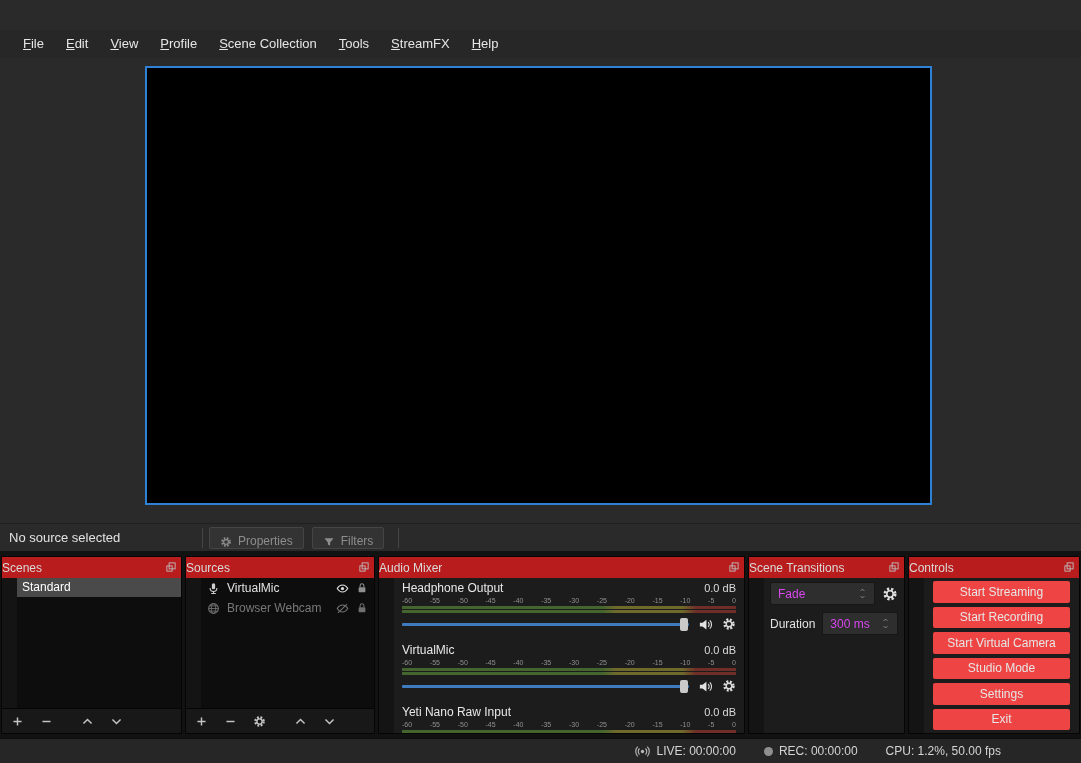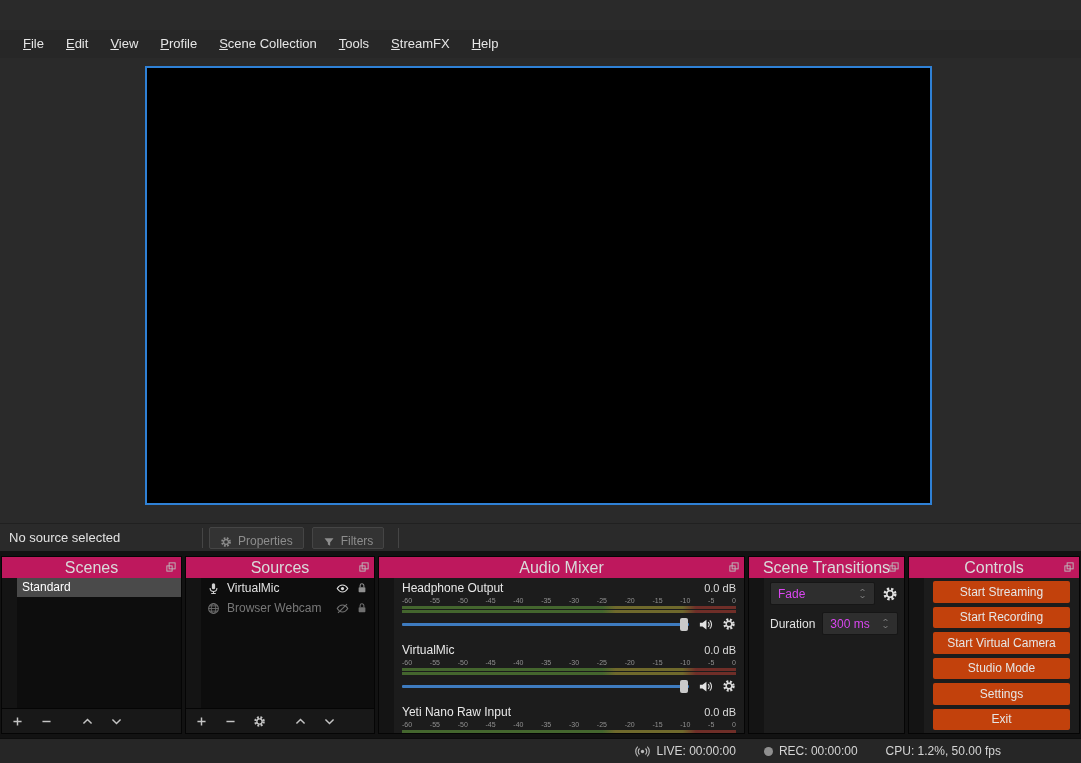--- a/index.html
+++ b/index.html
@@ -42,22 +42,22 @@
   
   .docks { position:absolute; top:551px; left:0; width:100%; height:187px; background:#121212; }
   .panel { position:absolute; top:5px; height:178px; background:#141414;
            border:1px solid #050505; display:flex; flex-direction:column; }
   #panel-scenes { left:1px; width:181px; }
   #panel-sources { left:185px; width:190px; }
   #panel-mixer { left:378px; width:367px; }
   #panel-transitions { left:748px; width:157px; }
   #panel-controls { left:908px; width:172px; }
 
-  .panel-header { flex:0 0 21px; background:#be185d; position:relative; display:flex;
-                  align-items:center; justify-content:center; font-size:16px; color:#dadada; }
+  .panel-header { flex:0 0 21px; background:#b91c1c; position:relative; display:flex;
+                  align-items:center; font-size:12px; color:#dadada; }
   .popout { position:absolute; right:4px; top:4px; width:12px; height:12px; color:#bdbdbd; }
   .panel-body { flex:1; overflow:hidden; position:relative;margin-left:15px; }
   .list-body { background:#0d0d0d; }
   .panel-footer { flex:0 0 25px; display:flex; align-items:center; padding:0 9px;
                   background:#181818; border-top:1px solid #050505; color:#c4c4c4; }
   .panel-footer .ic { width:13px; height:13px; margin-right:16px; }
   .mlup { margin-left:12px; }
 
   .scene-row { height:19px; line-height:19px; background:#4a4a4a; color:#fff; font-size:12px; padding:0 5px; }
 
@@ -98,21 +98,21 @@
            border:1px solid #161616; border-radius:2px; padding:0 3px 0 7px; flex:1;
            font-size:12px; color:#d946ef; }
   .spin { display:flex; flex-direction:column; justify-content:center; margin-left:auto;
           width:13px; color:#adadad; gap:1px; }
   .ic-xs { width:9px; height:6px; }
   .trans-gear { width:16px; height:16px; color:#dfdfdf; flex:0 0 16px; }
   .dur-label { font-size:12px; color:#e2e2e2; flex:0 0 auto; }
 
   
   .controls-body { background:#1c1c1c; padding:3px 9px; display:flex; flex-direction:column; gap:4px; }
-  .ctl-btn { height:22px; background:#c2410c; border:none; border-radius:2px; color:#e6e6e6;
+  .ctl-btn { height:22px; background:#ef4444; border:none; border-radius:2px; color:#e6e6e6;
              font-size:12px; font-family:inherit; }
 
   
   .statusbar { position:absolute; top:738px; left:0; width:100%; height:25px; background:#262626;
                border-top:1px solid #0d0d0d; display:flex; align-items:center; justify-content:flex-end;
                gap:28px; padding-right:80px; font-size:12px; color:#d4d4d4; }
   .status-item { display:flex; align-items:center; gap:6px; }
   .rec-dot { width:9px; height:9px; border-radius:50%; background:#8f8f8f; }
   .live-ic { width:15px; height:15px; color:#bababa; }
 </style>

